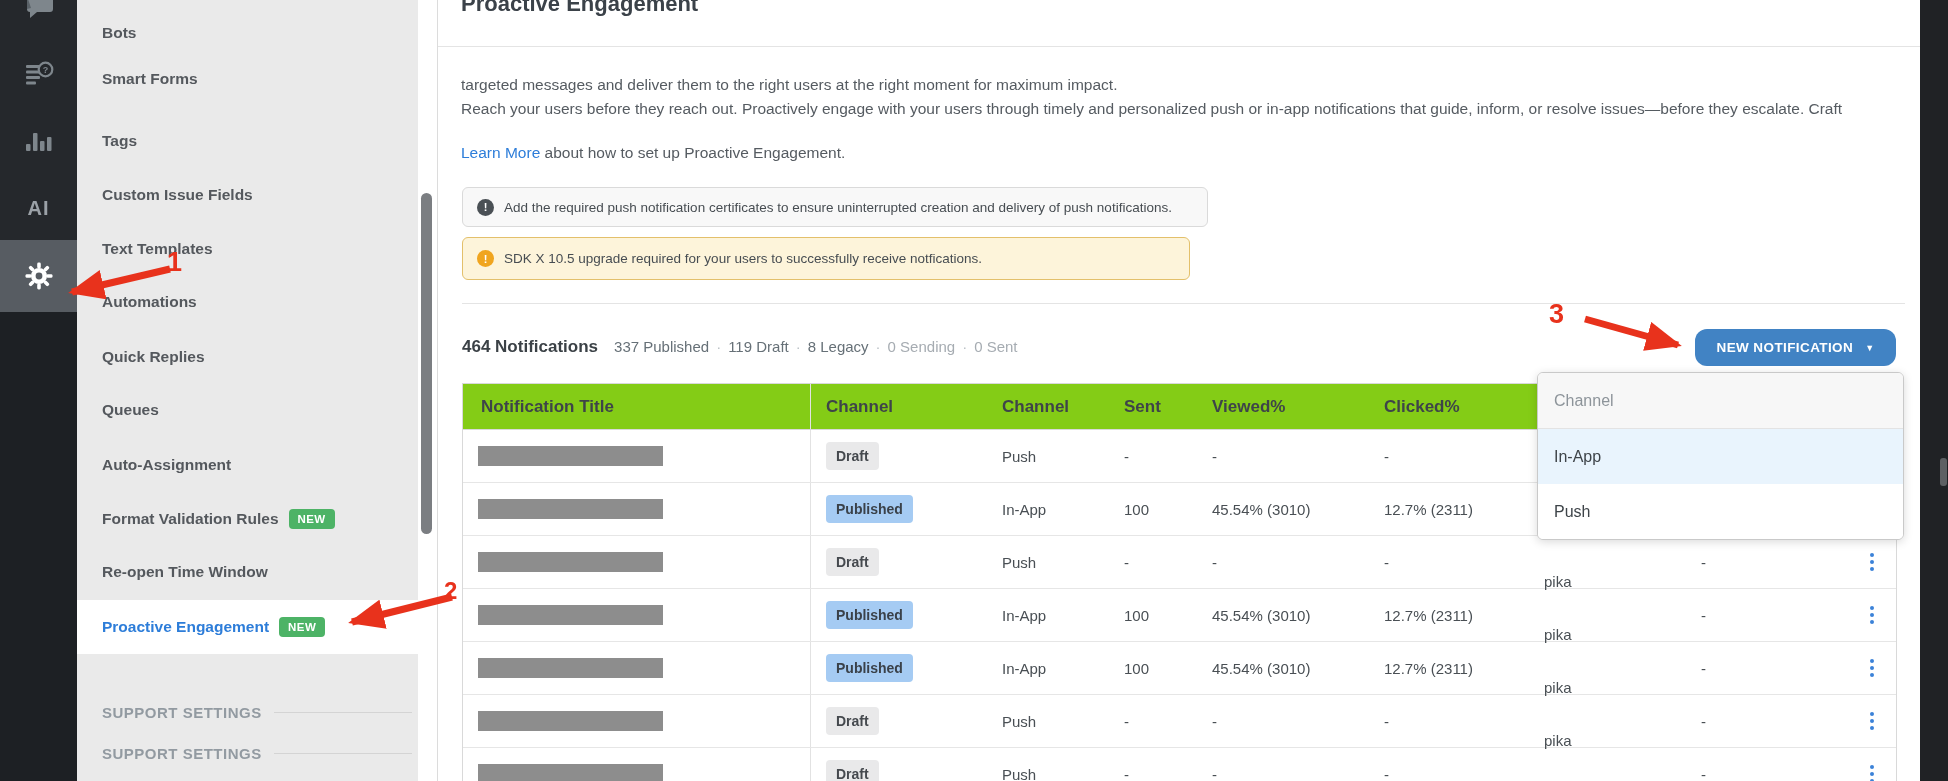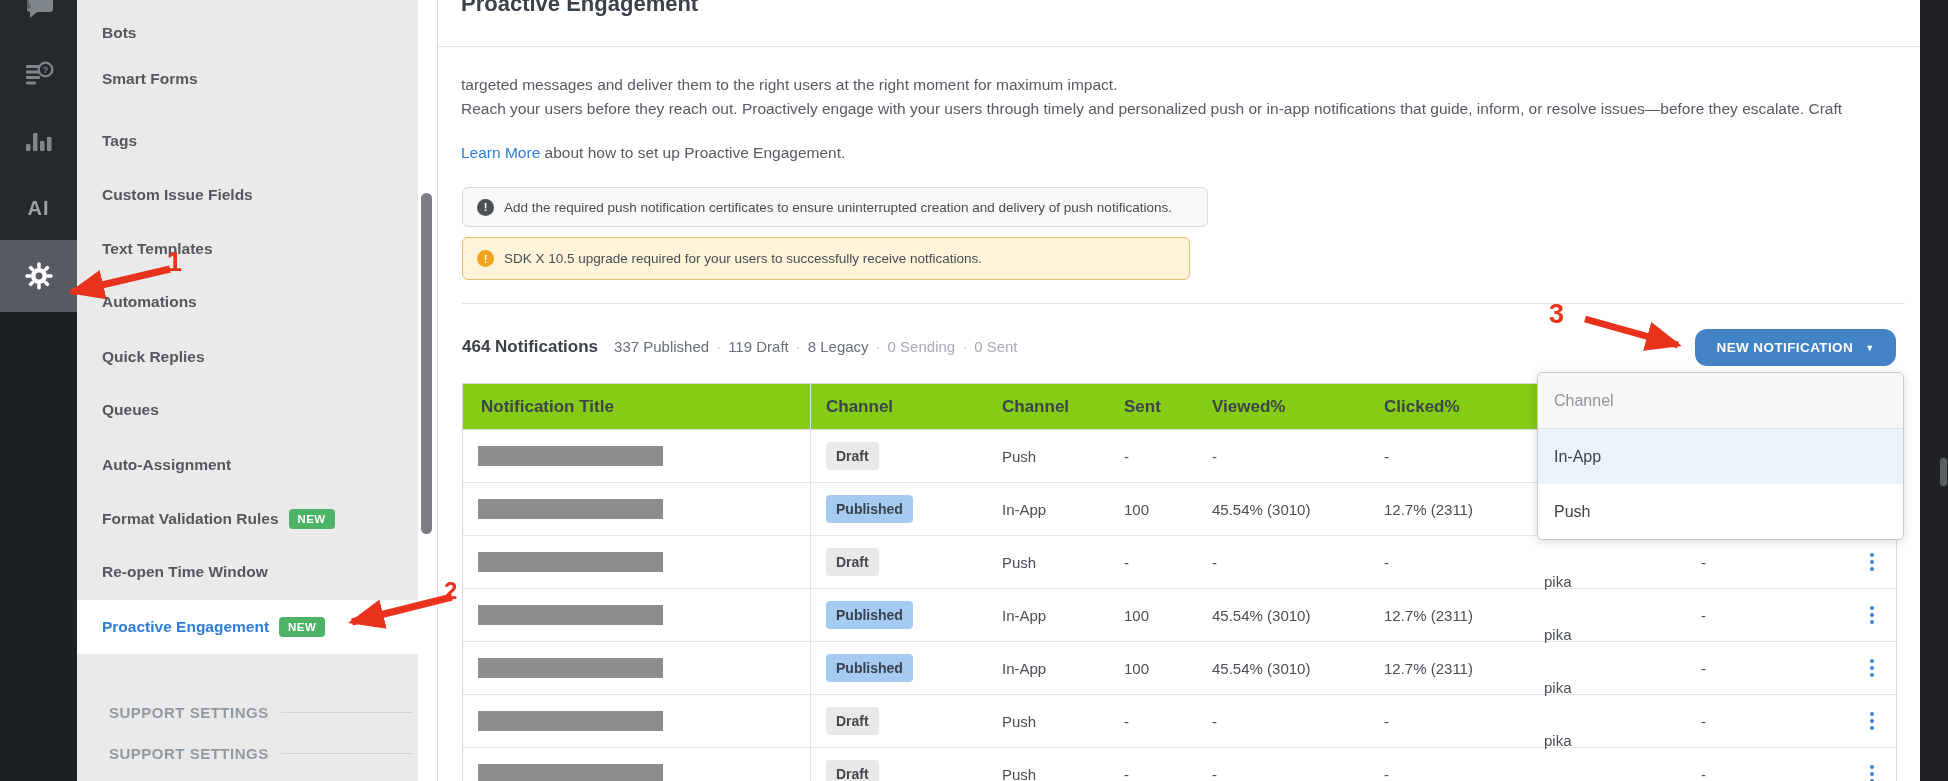--- a/index.html
+++ b/index.html
@@ -14,21 +14,21 @@
   .ai-label{font-size:20px;font-weight:700;color:#9ba1a7;letter-spacing:1px;}
 
   
   .menu{position:absolute;left:77px;top:0;width:341px;height:781px;background:#eaeaea;}
   .menu-item{position:absolute;left:0;width:100%;height:54px;display:flex;align-items:center;
     padding-left:25px;box-sizing:border-box;font-size:15.5px;font-weight:700;color:#54585d;cursor:pointer;}
   .menu-item.active{background:#fff;color:#2d7dd9;}
   .new-badge{margin-left:10px;background:#4db366;color:#fff;font-size:11.5px;font-weight:700;
     padding:4px 9px;border-radius:4px;letter-spacing:.4px;}
   .section-h{position:absolute;left:0;width:100%;height:28px;display:flex;align-items:center;
-    padding-left:32px;box-sizing:border-box;font-size:15px;font-weight:700;color:#929aa1;letter-spacing:.5px;}
+    padding-left:25px;box-sizing:border-box;font-size:15px;font-weight:700;color:#929aa1;letter-spacing:.5px;}
   .section-h .rule{flex:1;height:1px;background:#d4d4d4;margin-left:12px;margin-right:6px;}
   .menu-scrollbar{position:absolute;left:421px;top:193px;width:11px;height:341px;background:#7b7e82;border-radius:6px;}
   .content-vborder{position:absolute;left:437px;top:0;width:1px;height:781px;background:#dcdcdc;}
 
   
   .content{position:absolute;left:438px;top:0;width:1482px;height:781px;background:#fff;}
   .page-title{position:absolute;left:23px;top:-9px;font-size:22px;font-weight:700;color:#3b4249;}
   .h-divider{position:absolute;left:0;top:46px;width:1482px;height:1px;background:#e4e4e4;}
   .intro{position:absolute;left:23px;top:73px;font-size:15.5px;line-height:23.5px;color:#555b61;}
   .intro div{white-space:nowrap;}

